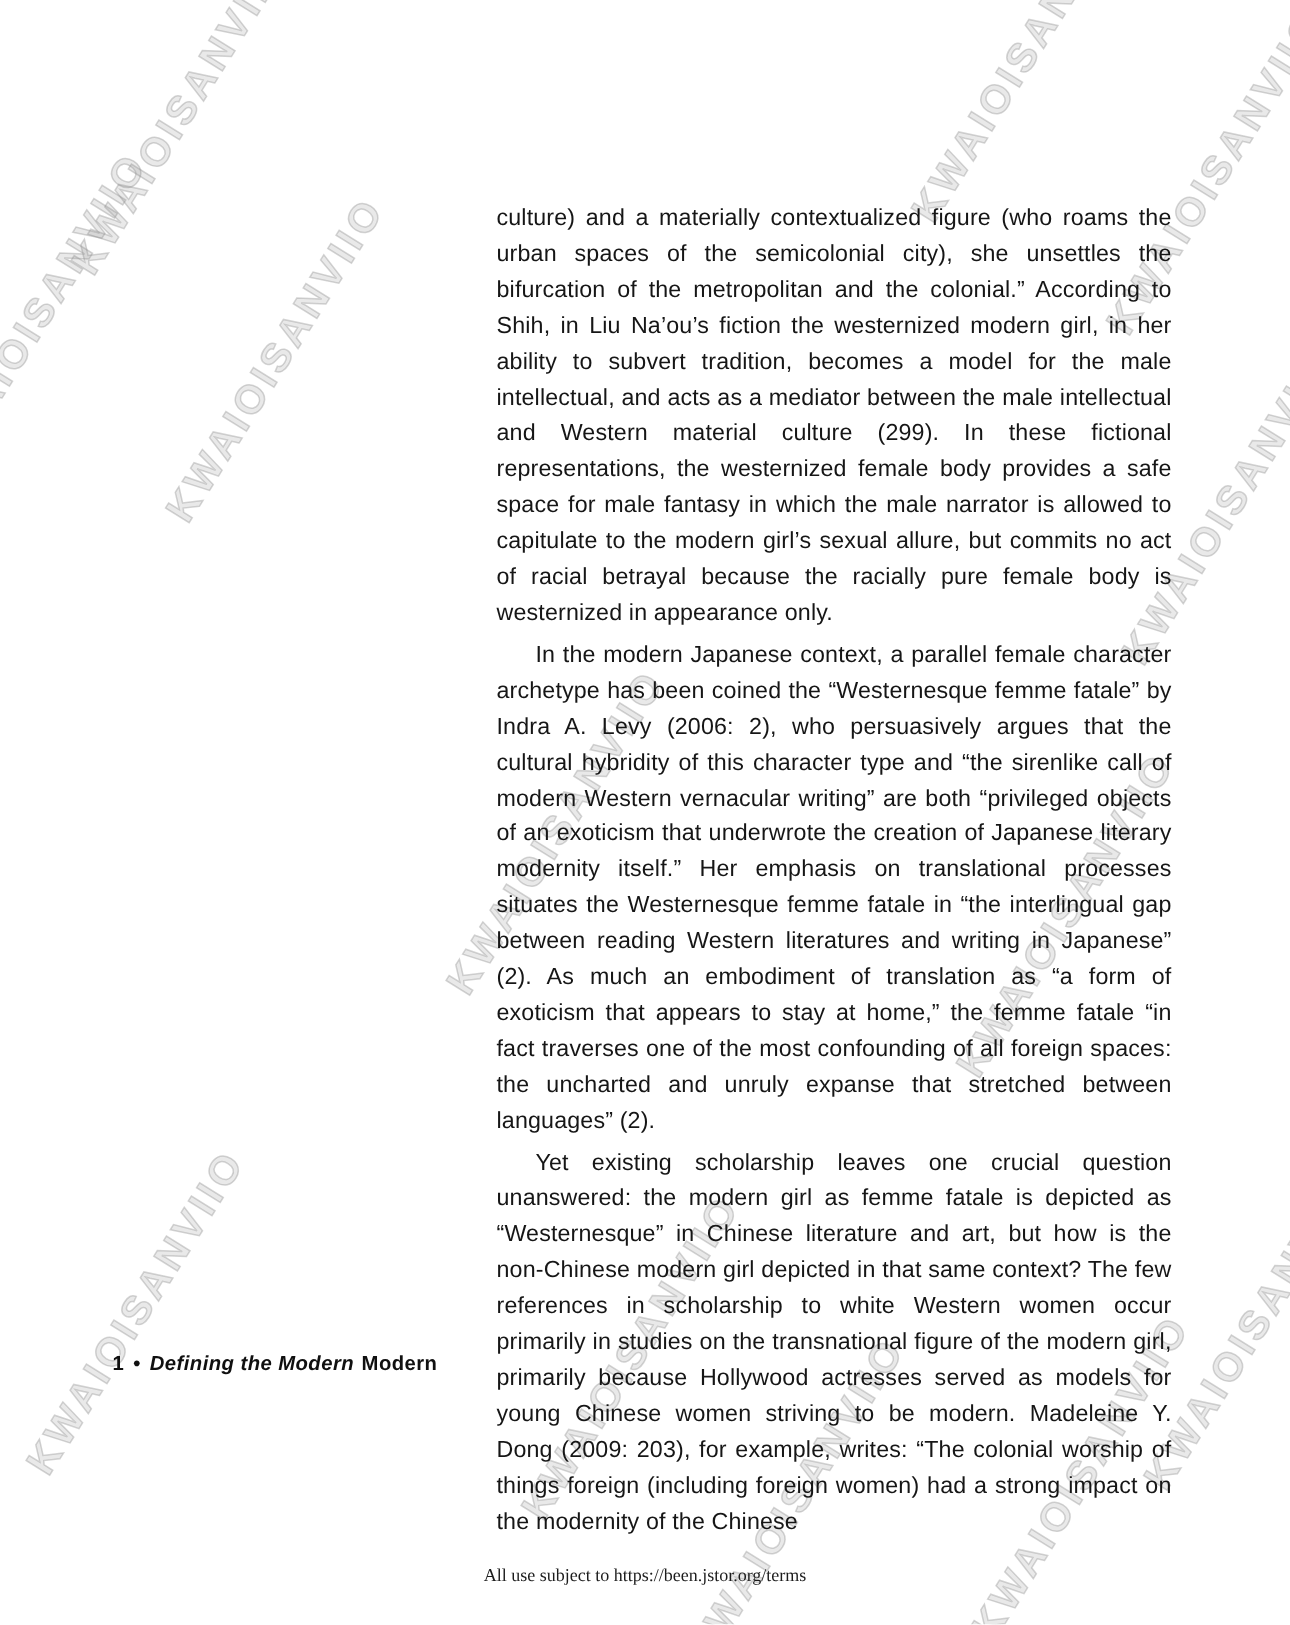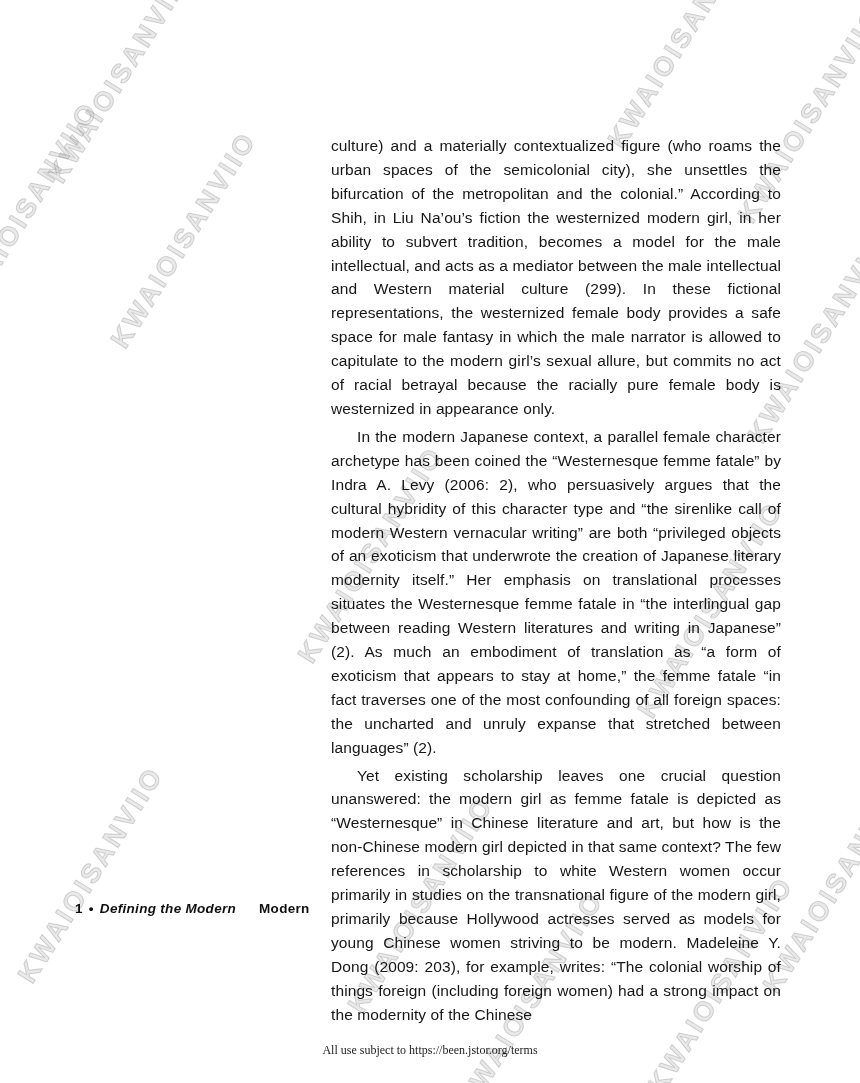--- a/index.html
+++ b/index.html
@@ -46,21 +46,21 @@
   
   .running-footer {
     position:absolute;
     left:75px; top:901px;
     font-size:13.5px;
     font-weight:700;
     color:#101010;
     letter-spacing:0.3px;
   }
   .running-footer .sep { margin:0 6px; }
-  .running-footer .ital { font-style:italic; margin-right:23px; }
+  .running-footer .ital { font-style:italic; margin-right:5px; }
 
   
   .jstor-footer {
     position:absolute;
     left:0; top:1042px; width:100%;
     text-align:center;
     font-family:"Liberation Serif", serif;
     font-size:12px;
     line-height:17px;
     color:#1c1c1c;

